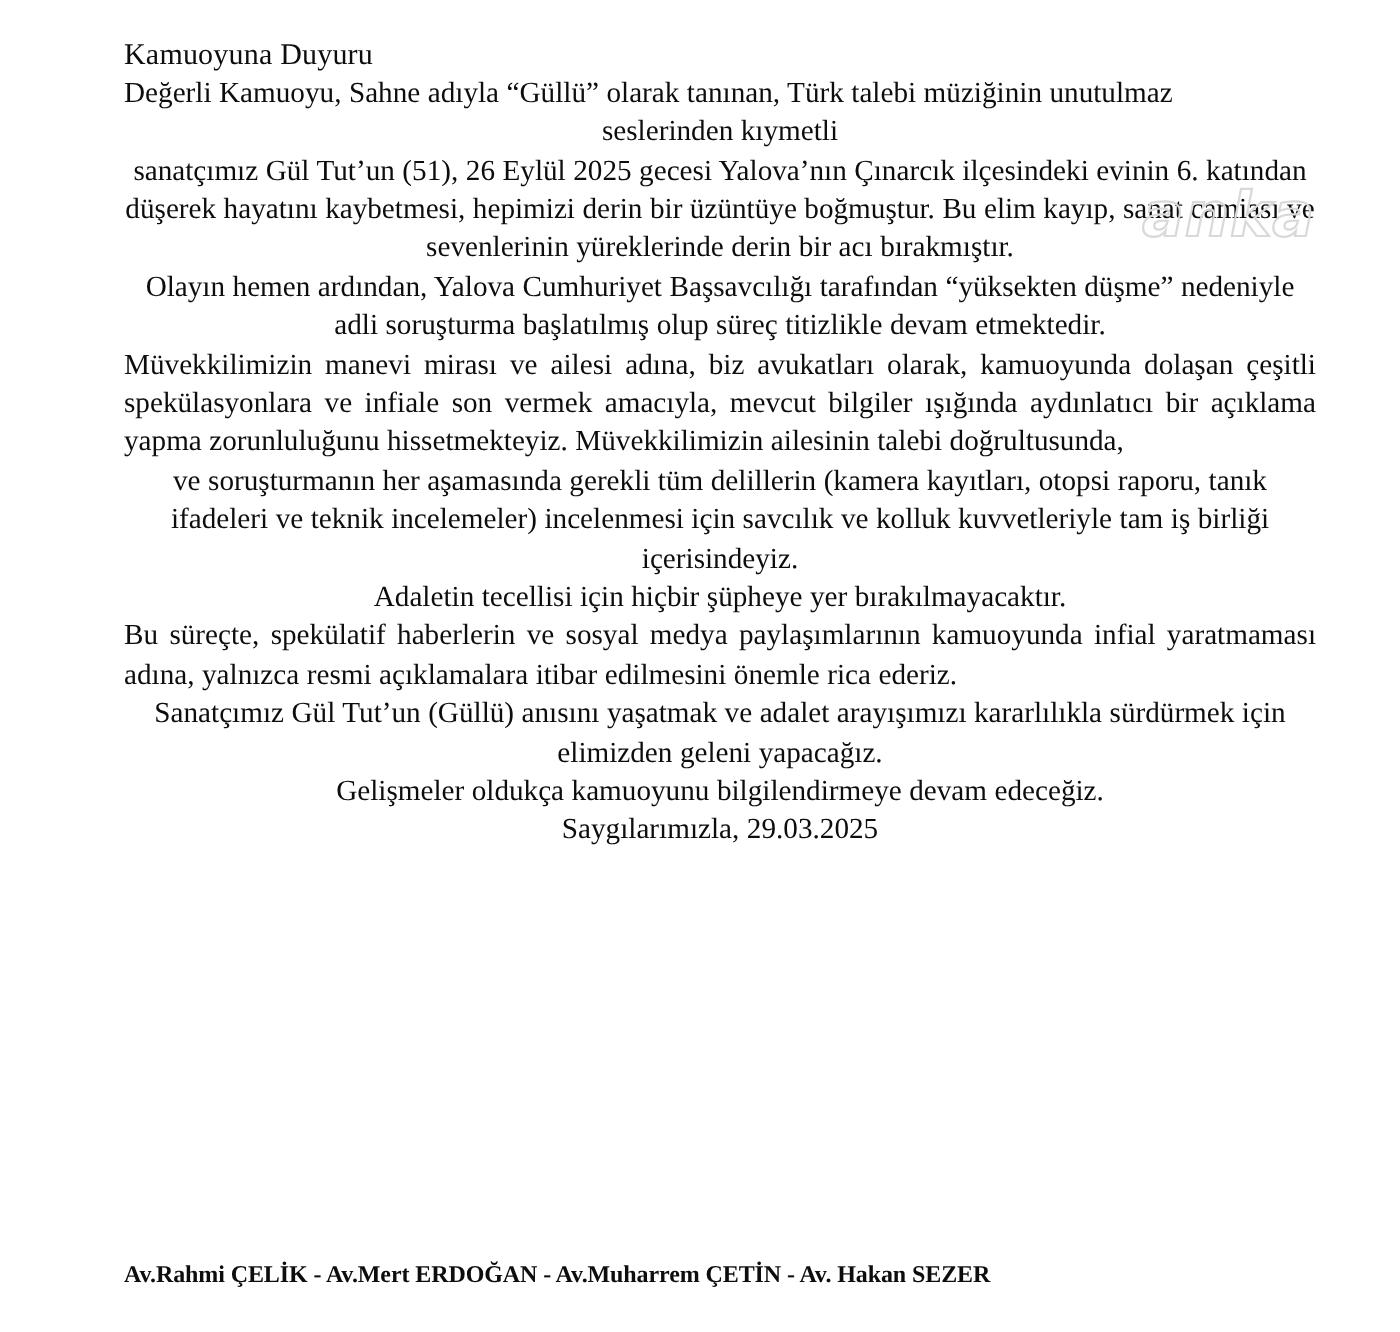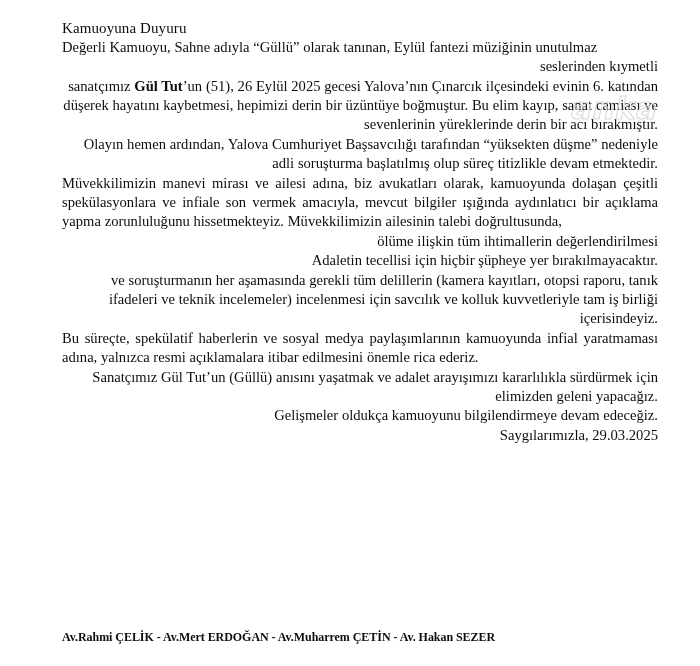--- a/index.html
+++ b/index.html
@@ -65,32 +65,32 @@
   p.para {
     margin: 0;
     font-size: 14.6px;
     line-height: 19.4px;
     text-align: justify;
     text-justify: inter-word;
     word-spacing: 0.1px;
   }
 
   p.para.left {
-    text-align: right;
+    text-align: center;
   }
 
   
   .gap-intro   { margin-top: 37px; }
   .gap-sm      { margin-top: 0px; }
   .gap-md      { margin-top: 4px; }
   .gap-lg      { margin-top: 6px; }
   .gap-xl      { margin-top: 12px; }
   .gap-xxl     { margin-top: 26px; }
 
-  b.bold-name { font-weight: 700; }
+  b.bold-name { font-weight: 400; }
 
   .signature {
     position: absolute;
     left: 62px;
     top: 630px;
     width: 596px;
     font-size: 12px;
     font-weight: 700;
     letter-spacing: -0.05px;
     line-height: 1.2;
@@ -102,35 +102,34 @@
 <body>
 
 <div class="page">
 
   <div class="watermark">anka</div>
 
   <div class="doc">
 
     <h1 class="doc-title">Kamuoyuna Duyuru</h1>
 
-    <p class="para gap-intro">Değerli Kamuoyu, Sahne adıyla “Güllü” olarak tanınan, Eylül fantezi müziğinin unutulmaz</p>
+    <p class="para gap-intro">Değerli Kamuoyu, Sahne adıyla “Güllü” olarak tanınan, Türk talebi müziğinin unutulmaz</p>
 
     <p class="para left gap-xl">seslerinden kıymetli</p>
 
     <p class="para left gap-md"><span>sanatçımız </span><b class="bold-name">Gül Tut</b><span>’un (51), 26 Eylül 2025 gecesi Yalova’nın Çınarcık ilçesindeki evinin 6. katından düşerek hayatını kaybetmesi, hepimizi derin bir üzüntüye boğmuştur. Bu elim kayıp, sanat camiası ve sevenlerinin yüreklerinde derin bir acı bırakmıştır.</span></p>
 
     <p class="para left gap-lg">Olayın hemen ardından, Yalova Cumhuriyet Başsavcılığı tarafından “yüksekten düşme” nedeniyle adli soruşturma başlatılmış olup süreç titizlikle devam etmektedir.</p>
 
     <p class="para gap-lg">Müvekkilimizin manevi mirası ve ailesi adına, biz avukatları olarak, kamuoyunda dolaşan çeşitli spekülasyonlara ve infiale son vermek amacıyla, mevcut bilgiler ışığında aydınlatıcı bir açıklama yapma zorunluluğunu hissetmekteyiz. Müvekkilimizin ailesinin talebi doğrultusunda,</p>
 
-    <p class="para left gap-lg">ölüme ilişkin tüm ihtimallerin değerlendirilmesi</p>
+
+    <p class="para left gap-sm">ve soruşturmanın her aşamasında gerekli tüm delillerin (kamera kayıtları, otopsi raporu, tanık ifadeleri ve teknik incelemeler) incelenmesi için savcılık ve kolluk kuvvetleriyle tam iş birliği içerisindeyiz.</p>
 
     <p class="para left gap-lg">Adaletin tecellisi için hiçbir şüpheye yer bırakılmayacaktır.</p>
-
-    <p class="para left gap-sm">ve soruşturmanın her aşamasında gerekli tüm delillerin (kamera kayıtları, otopsi raporu, tanık ifadeleri ve teknik incelemeler) incelenmesi için savcılık ve kolluk kuvvetleriyle tam iş birliği içerisindeyiz.</p>
 
     <p class="para gap-xl">Bu süreçte, spekülatif haberlerin ve sosyal medya paylaşımlarının kamuoyunda infial yaratmaması adına, yalnızca resmi açıklamalara itibar edilmesini önemle rica ederiz.</p>
 
     <p class="para left gap-xl">Sanatçımız Gül Tut’un (Güllü) anısını yaşatmak ve adalet arayışımızı kararlılıkla sürdürmek için elimizden geleni yapacağız.</p>
 
     <p class="para left gap-xxl">Gelişmeler oldukça kamuoyunu bilgilendirmeye devam edeceğiz.</p>
 
     <p class="para left gap-xl">Saygılarımızla, 29.03.2025</p>
 
   </div>

